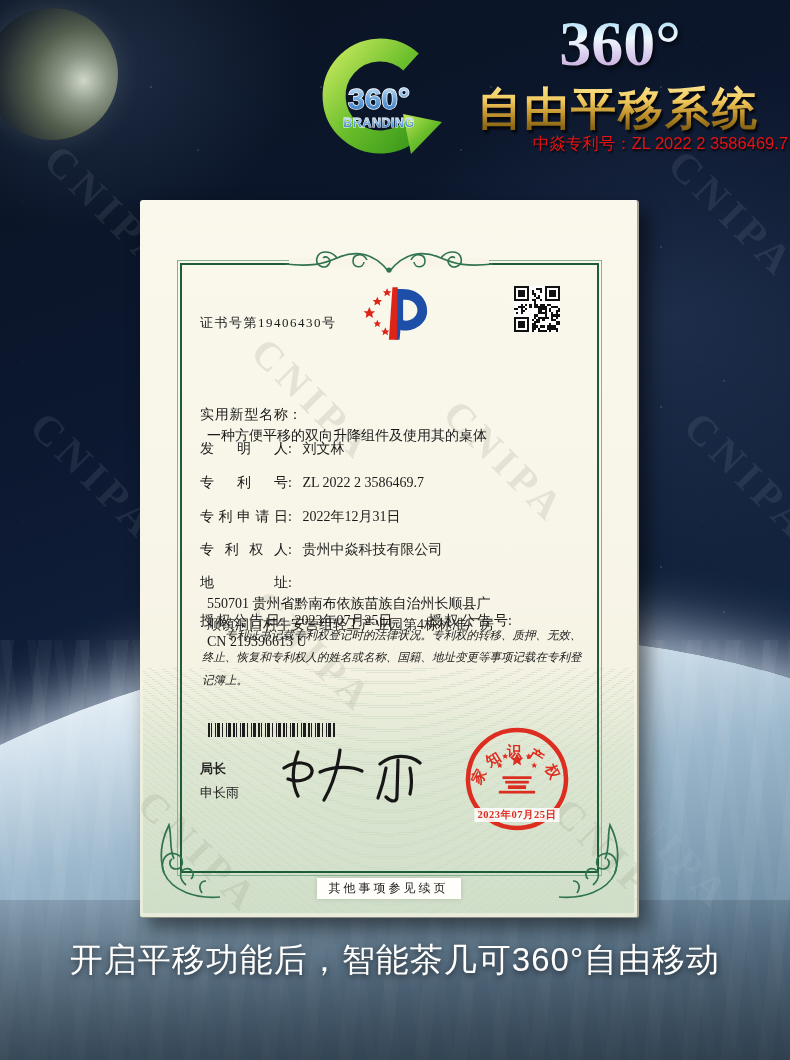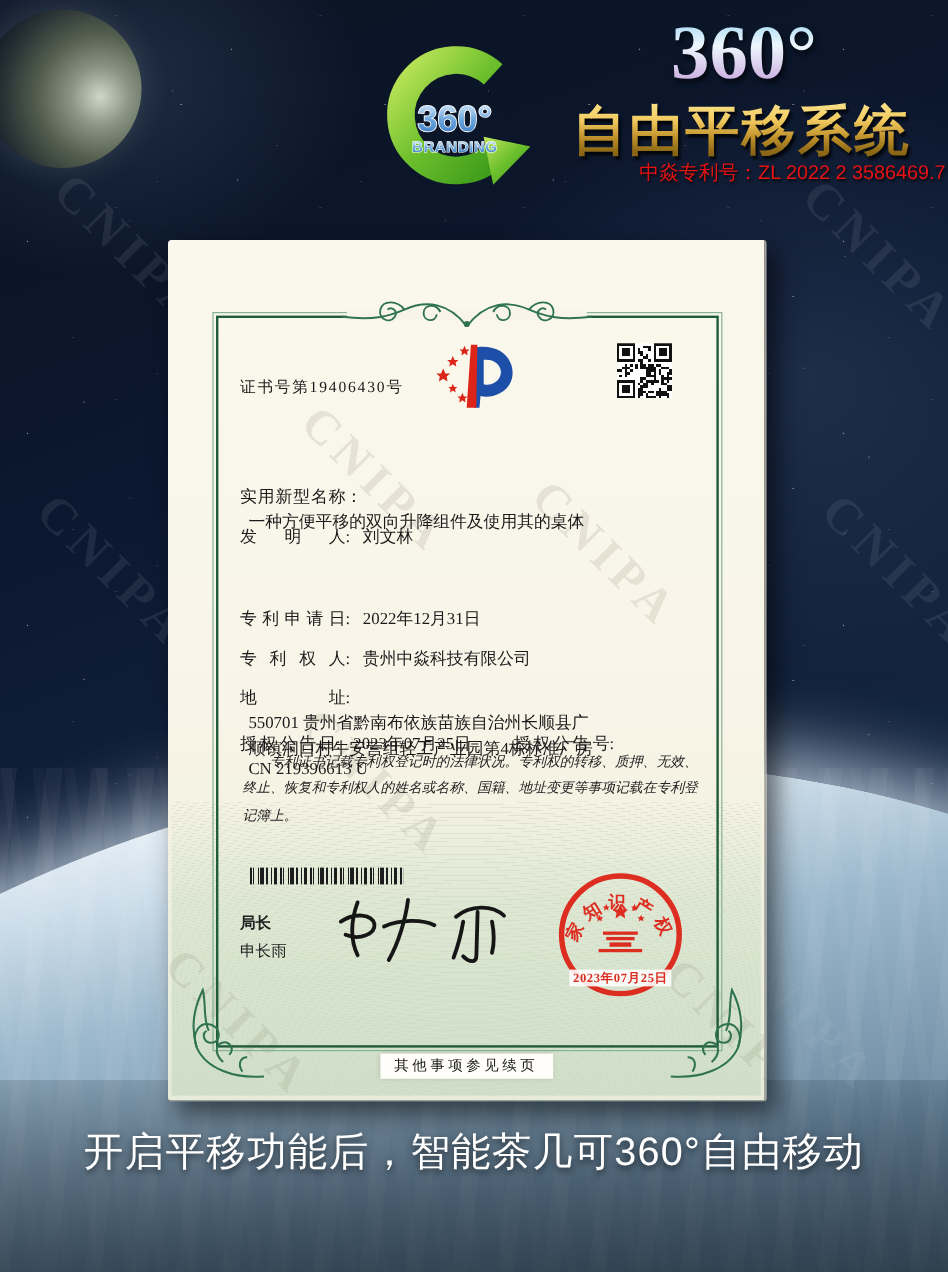--- a/index.html
+++ b/index.html
@@ -337,20 +337,24 @@
 
 
     <div class="field-row" style="top:204px">
       <span class="flabel">实用新型名称</span><span class="fcolon">：</span>
       <span class="fvalue">一种方便平移的双向升降组件及使用其的桌体</span>
     </div>
     <div class="field-row" style="top:238px">
       <span class="flabel">发明人</span><span class="fcolon">:</span>
       <span class="fvalue">刘文林</span>
     </div>
+    <div class="field-row" style="top:272px">
+      <span class="flabel">专利号</span><span class="fcolon">:</span>
+      <span class="fvalue">ZL 2022 2 3586469.7</span>
+    </div>
     <div class="field-row" style="top:306px">
       <span class="flabel">专利申请日</span><span class="fcolon">:</span>
       <span class="fvalue">2022年12月31日</span>
     </div>
     <div class="field-row" style="top:339px">
       <span class="flabel">专利权人</span><span class="fcolon">:</span>
       <span class="fvalue">贵州中焱科技有限公司</span>
     </div>
     <div class="field-row" style="top:372px">
       <span class="flabel">地址</span><span class="fcolon">:</span>

